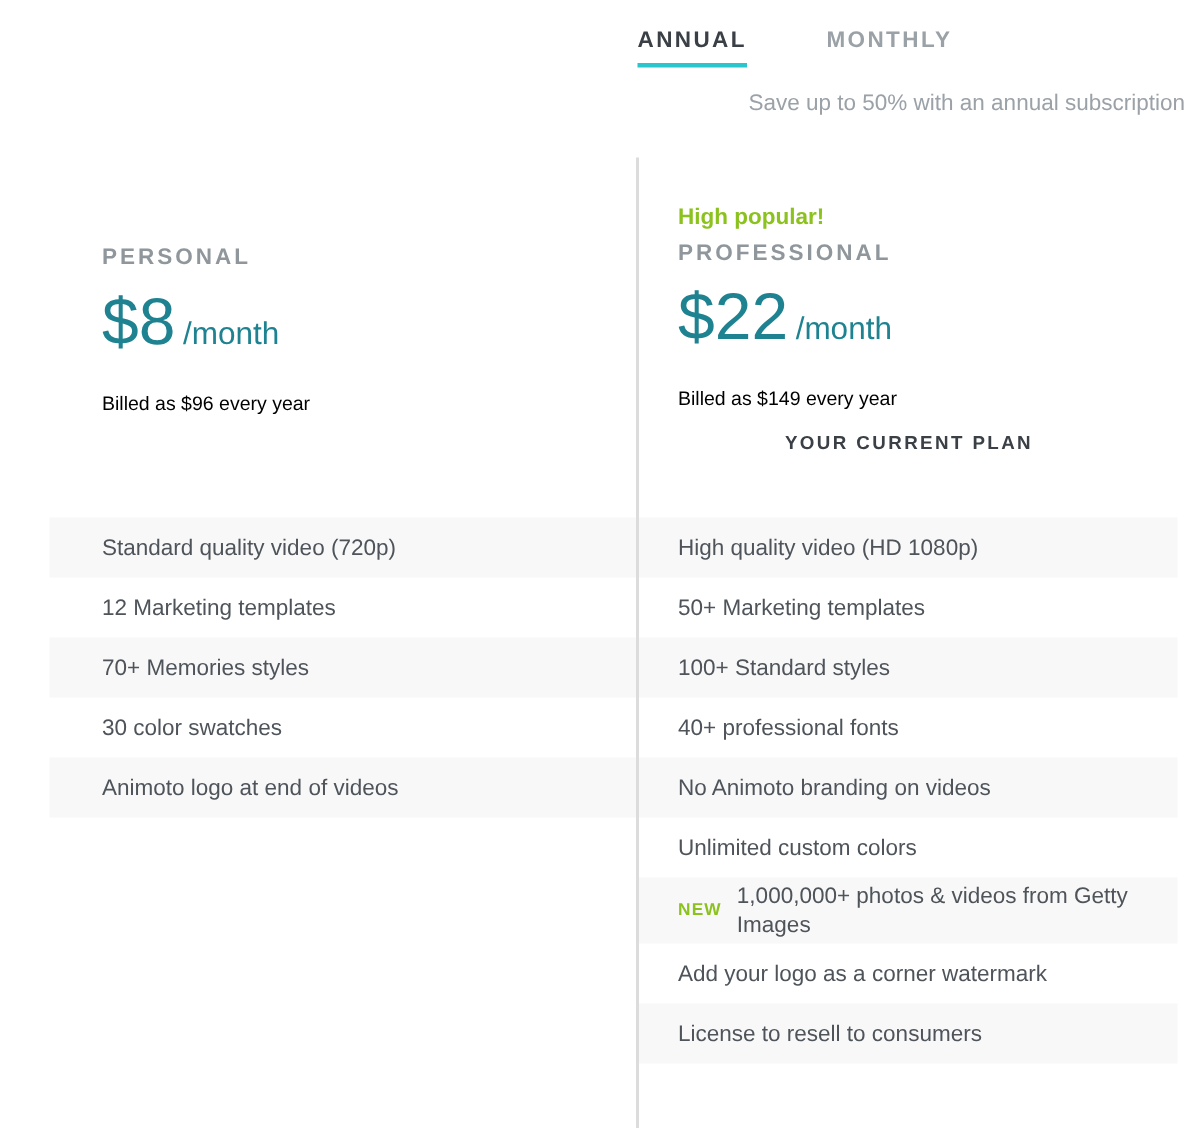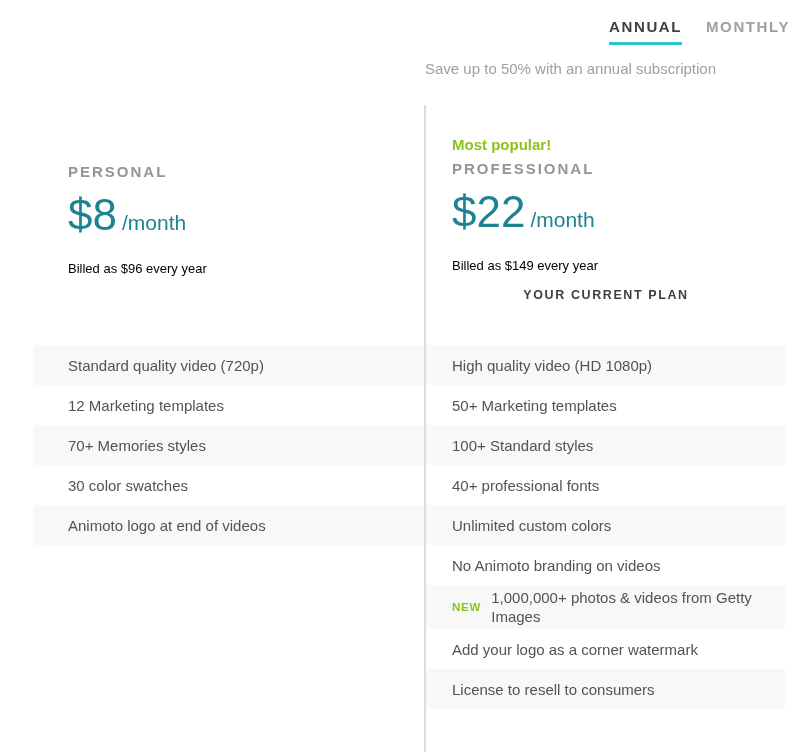--- a/index.html
+++ b/index.html
@@ -9,32 +9,32 @@
     height: 752px;
     background: #ffffff;
     font-family: "Liberation Sans", sans-serif;
     overflow: hidden;
   }
 
   
   .tabs {
     position: absolute;
     left: 425px; top: 18px; width: 365px;
-    display: flex; justify-content: flex-end; gap: 24px;
+    display: flex; justify-content: flex-start; gap: 53px;
   }
   .tab {
     font-size: 15px; font-weight: bold; letter-spacing: 1.6px;
     color: #9aa1a7; padding-bottom: 7px;
     border-bottom: 3px solid transparent; cursor: pointer;
   }
   .tab.active { color: #3b4046; border-bottom-color: #2ac5cd; }
   .subtitle {
     position: absolute;
     left: 425px; top: 60px; width: 365px;
-    text-align: left; font-size: 15px; color: #9aa1a7;
+    text-align: right; font-size: 15px; color: #9aa1a7;
   }
 
   
   .divider {
     position: absolute;
     left: 424px; top: 105px; width: 2px; height: 647px;
     background: #dcdcdc;
   }
 
   
@@ -93,21 +93,21 @@
   <div class="plan-header personal">
     <div class="plan-name">PERSONAL</div>
     <div class="price-line">
       <span class="price">$8</span>
       <span class="period">/month</span>
     </div>
     <div class="billing-note">Billed as $96 every year</div>
   </div>
 
   <div class="plan-header professional">
-    <div class="popular-badge">Most popular!</div>
+    <div class="popular-badge">High popular!</div>
     <div class="plan-name">PROFESSIONAL</div>
     <div class="price-line">
       <span class="price">$22</span>
       <span class="period">/month</span>
     </div>
     <div class="billing-note">Billed as $149 every year</div>
   </div>
 
   <div class="current-plan">YOUR CURRENT PLAN</div>
 
@@ -117,22 +117,22 @@
     <div class="feature-row">70+ Memories styles</div>
     <div class="feature-row">30 color swatches</div>
     <div class="feature-row">Animoto logo at end of videos</div>
   </div>
 
   <div class="features right-col">
     <div class="feature-row">High quality video (HD 1080p)</div>
     <div class="feature-row">50+ Marketing templates</div>
     <div class="feature-row">100+ Standard styles</div>
     <div class="feature-row">40+ professional fonts</div>
+    <div class="feature-row">No Animoto branding on videos</div>
     <div class="feature-row">Unlimited custom colors</div>
-    <div class="feature-row">No Animoto branding on videos</div>
     <div class="feature-row tall">
       <span class="new-badge">NEW</span>
       <span class="feature-text-wrap">1,000,000+ photos &amp; videos from Getty Images</span>
     </div>
     <div class="feature-row">Add your logo as a corner watermark</div>
     <div class="feature-row">License to resell to consumers</div>
   </div>
 
 </div>
 

